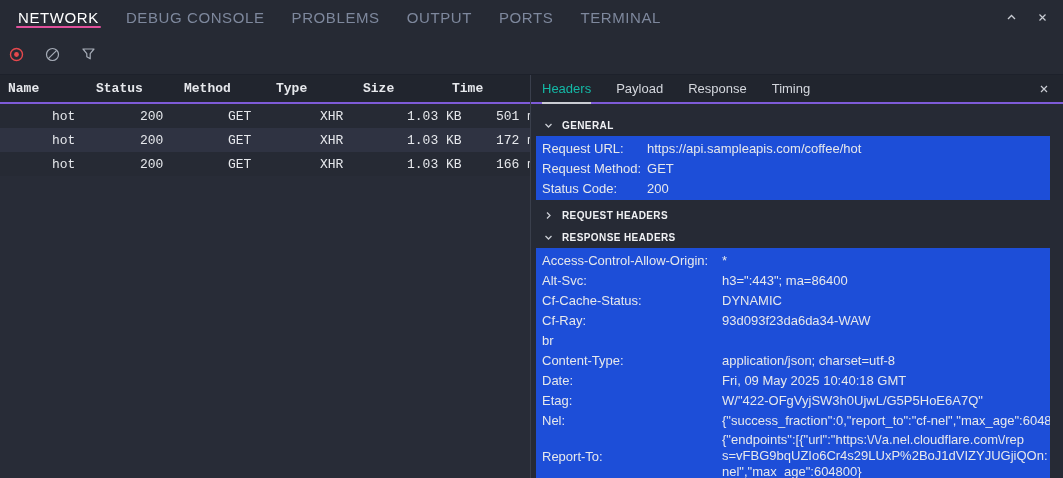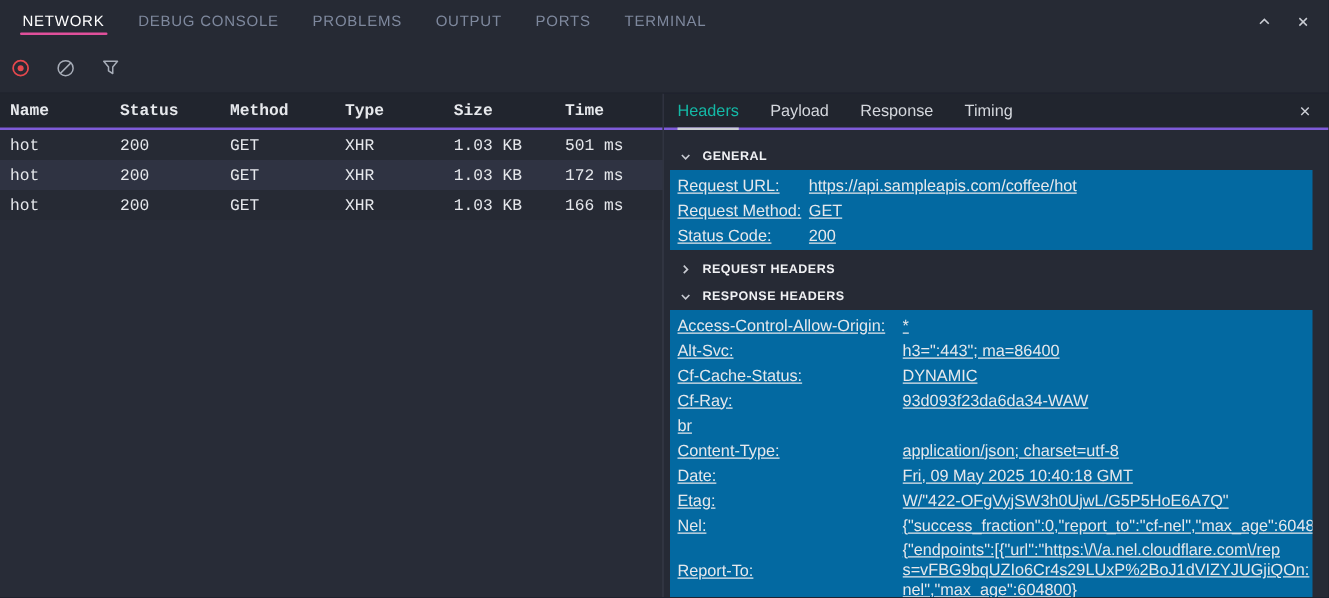--- a/index.html
+++ b/index.html
@@ -4,46 +4,46 @@
 <style>
   * { box-sizing: border-box; margin: 0; padding: 0; }
   html,body { background:#1a1d26; }
   .app {
     width:1063px; height:478px; position:relative; overflow:hidden;
     background:#272b36; color:#e6e8ec;
     font-family:"Liberation Sans","DejaVu Sans",sans-serif; font-size:13px;
   }
   
   .tabbar { height:34px; display:flex; align-items:center; padding:0 14px 0 18px; gap:27px; background:#262a34; }
-  .tab { font-size:12px; letter-spacing:.6px; color:#7e889d; cursor:pointer; position:relative; height:100%; display:flex; align-items:center; }
+  .tab { font-size:15px; letter-spacing:.6px; color:#7e889d; cursor:pointer; position:relative; height:100%; display:flex; align-items:center; }
   .tab.active { color:#ffffff; }
   .tab.active::after { content:""; position:absolute; left:-2px; right:-2px; bottom:6px; height:2px; background:var(--pink); border-radius:1px; }
   .win-icons { margin-left:auto; display:flex; align-items:center; gap:18px; }
   .icon-btn { display:inline-flex; align-items:center; justify-content:center; cursor:pointer; }
   
   .toolbar { height:41px; display:flex; align-items:center; padding:0 9px; gap:21px; background:#262a34; border-bottom:1px solid #1d212b; }
   
   .main { display:flex; height:403px; }
   .left { width:531px; flex:0 0 531px; background:#282c37; border-right:1px solid #3a3f4c; display:flex; flex-direction:column; }
   .thead { height:29px; display:flex; align-items:center; background:#21252e; border-bottom:2px solid var(--purple); font-weight:bold; }
-  .trow  { height:24px; display:flex; align-items:center; cursor:pointer; }
+  .trow  { height:24px; display:flex; align-items:center; cursor:pointer;padding-left:44px; }
   .trow:nth-child(odd) { background:#262a34; }
   .trow:nth-child(even) { background:#2f3342; }
   .c { padding-left:8px; overflow:hidden; white-space:nowrap;font-family:Liberation Mono, monospace; }
   .c1{width:88px;} .c2{width:88px;} .c3{width:92px;} .c4{width:87px;} .c5{width:89px;} .c6{flex:1;}
   
   .right { flex:1; background:#262a35; display:flex; flex-direction:column; overflow:hidden; }
   .ptabs { height:29px; flex:0 0 29px; display:flex; align-items:center; gap:25px; padding-left:11px; background:#21252e; border-bottom:2px solid var(--purple); }
   .ptab { color:#d4d7dd; cursor:pointer; position:relative; height:100%; display:flex; align-items:center; }
   .ptab.active { color:#14b8a6; }
   .ptab.active::after { content:""; position:absolute; left:0; right:0; bottom:-2px; height:2px; background:#c9ccd3; }
   .ptabs .icon-btn { margin-left:auto; margin-right:13px; }
   .dbody { flex:1; overflow:hidden; padding-top:10px; }
   .sec-hdr { height:22px; display:flex; align-items:center; gap:8px; padding-left:12px; font-size:10px; font-weight:bold; letter-spacing:.4px; color:#f0f1f4; cursor:pointer; }
-  .card { margin:0 13px 4px 5px; background:#0369a1; padding:2px 0;text-decoration:underline; }
+  .card { margin:0 13px 4px 5px; background:#1d4ed8; padding:2px 0; }
   .kv { min-height:20px; display:flex; align-items:center; padding-left:6px; }
   .kv .k { flex:0 0 auto; white-space:nowrap; padding-right:6px; }
   .gen .k { min-width:105px; }
   .resp .k { min-width:180px; }
   .kv .v { flex:1; white-space:nowrap; overflow:hidden; }
   .kv.multi { align-items:center; padding-top:2px; padding-bottom:2px; }
   .kv.multi .vlines { flex:1; overflow:hidden; }
   .kv.multi .vline { white-space:nowrap; overflow:hidden; line-height:16px; }
   :root, .app { --purple:#7e5bd8; --pink:#e0509b; --red:#e5484d; }
   svg { display:block; }

